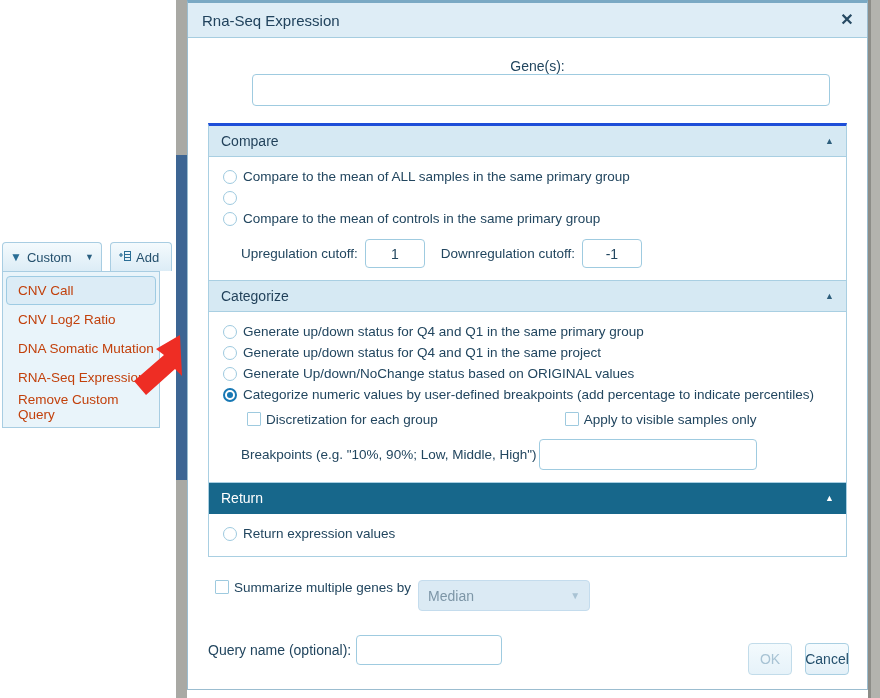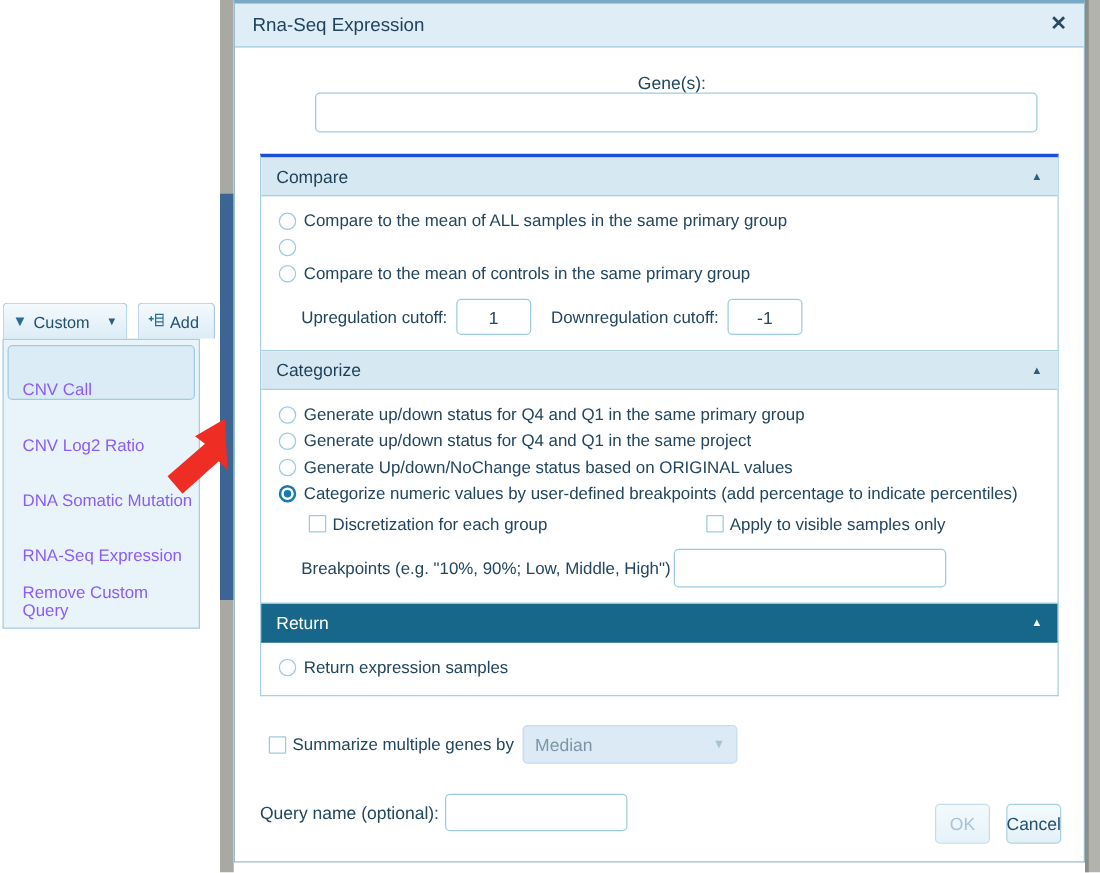--- a/index.html
+++ b/index.html
@@ -70,26 +70,26 @@
     position: absolute;
     left: 2px; top: 29px;
     width: 158px;
     background: #e9f4fa;
     border: 1px solid #a8cde2;
     border-top: 1px solid #a8cde2;
     padding: 4px 0 6px 0;
     box-sizing: border-box;
   }
   .menu-item {
-    height: 44px;
-    display: flex;
-    align-items: flex-end;
+    height: 29px;
+    display: flex;
+    align-items: center;
     padding-left: 12px;
     font-size: 13.5px;
-    color: #8b5cf6;
+    color: #c2410c;
     box-sizing: border-box;
     margin: 0 3px;
   }
   .menu-item.selected {
     background: #dcecf6;
     border: 1px solid #9ecbe3;
     border-radius: 4px;
     padding-left: 11px;
   }
 
@@ -306,21 +306,20 @@
     padding-left: 32px;
     margin-top: 9px;
     font-size: 13.5px;
     color: #22465f;
   }
   #breakpoints-input { width: 218px; height: 31px; margin-left: 3px; }
 
   
   #summarize-row {
     display: flex;
-    align-items: center;
     margin-top: 23px;
     padding-left: 27px;
     font-size: 13.5px;
     color: #22465f;
   }
   #summarize-select {
     width: 172px;
     height: 31px;
     margin-left: 7px;
     background: #dbeaf4;
@@ -508,21 +507,21 @@
     </div>
 
     <div class="panel">
       <div class="panel-header dark">
         <span>Return</span>
         <span class="panel-caret">▲</span>
       </div>
       <div class="panel-body">
         <div class="opt-row">
           <span class="radio"></span>
-          <span>Return expression samples</span>
+          <span>Return expression values</span>
         </div>
       </div>
     </div>
 
     <div id="summarize-row">
       <span class="checkbox"></span>
       <span>Summarize multiple genes by</span>
       <div id="summarize-select">
         <span>Median</span>
         <span id="summarize-caret">▼</span>

